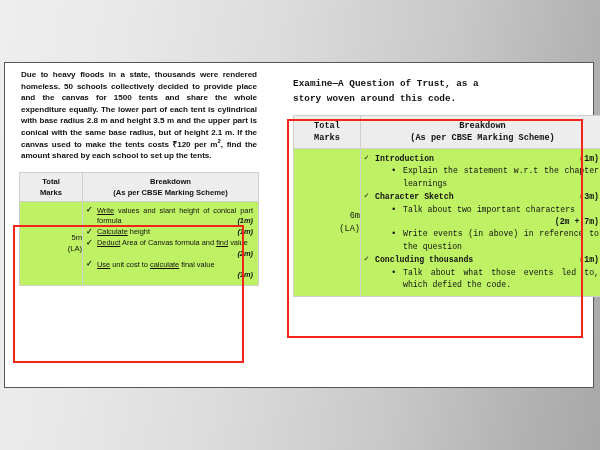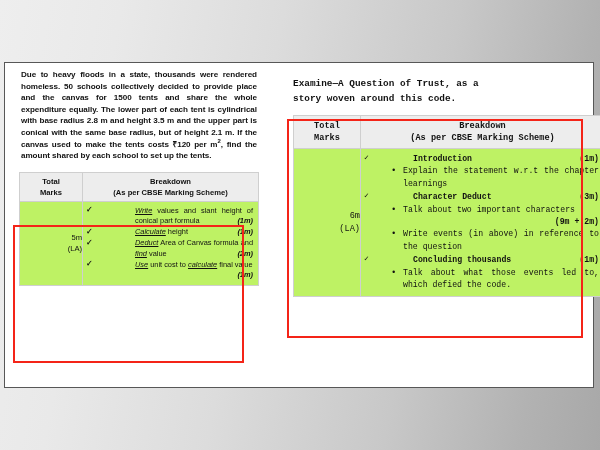--- a/index.html
+++ b/index.html
@@ -153,25 +153,23 @@
     left: 0;
     top: -0.5px;
     font-size: 8px;
     font-weight: bold;
     color: #111111;
   }
   .li-line {
     display: block;
     text-align: justify;
     line-height: 10.2px;
-    margin-left: 38px;
   }
   #right-table .li-line { line-height: 12.4px; }
   .kw {
-    font-style: italic;
     text-decoration: underline;
   }
   .marks-tag {
     font-weight: bold;
     font-style: italic;
     float: right;
   }
   .hdr-bold { font-weight: bold; }
   .right-float { float: right; font-weight: bold; }
 
@@ -299,25 +297,25 @@
                   <ul class="sub-list">
                     <li>
                       <span class="dot">•</span>
                       <span class="sub-line">Explain the statement w.r.t the chapter learnings</span>
                     </li>
                   </ul>
                 </li>
 
                 <li>
                   <span class="tick">✓</span>
-                  <span class="li-line clearfix"><span class="hdr-bold">Character Deduct</span><span class="right-float">(3m)</span></span>
+                  <span class="li-line clearfix"><span class="hdr-bold">Character Sketch</span><span class="right-float">(3m)</span></span>
                   <ul class="sub-list">
                     <li>
                       <span class="dot">•</span>
-                      <span class="sub-line clearfix"><span>Talk about two important characters</span><span class="right-float">(9m + 2m)</span></span>
+                      <span class="sub-line clearfix"><span>Talk about two important characters</span><span class="right-float">(2m + 7m)</span></span>
                     </li>
                     <li>
                       <span class="dot">•</span>
                       <span class="sub-line">Write events (in above) in reference to the question</span>
                     </li>
                   </ul>
                 </li>
 
                 <li>
                   <span class="tick">✓</span>

